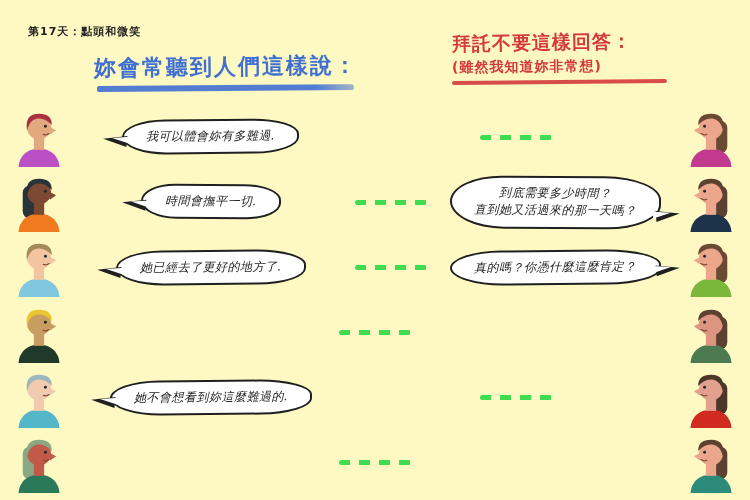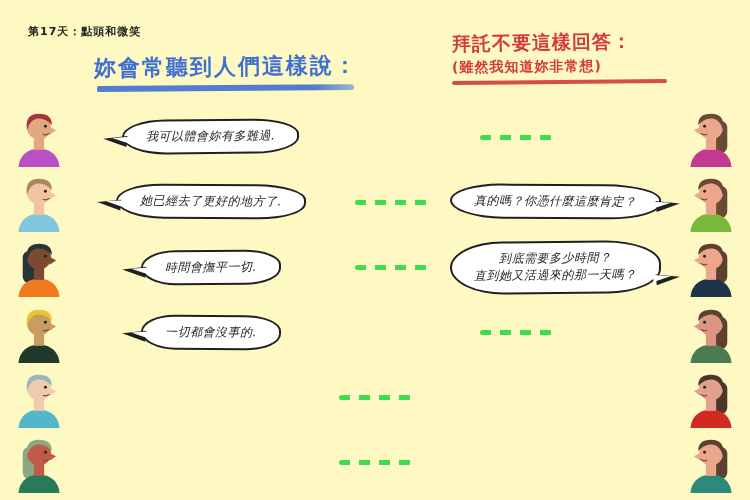--- a/index.html
+++ b/index.html
@@ -143,42 +143,20 @@
           <div class="dashes"></div>
         </div>
       <div class="face right" title="woman-teal-headband-magenta-top" style="--hair: #6b4a33; --skin: #eba68b; --shirt: #c23a8f; --hairback: #6b4a33;">
           <svg>
             <use href="#bust"></use>
           </svg>
         </div>
     </div>
 
     <div class="row">
-      <div class="face left" title="man-light-brown-hair-striped-blue-shirt" style="--hair: #a7885c; --skin: #f2c5a0; --shirt: #7fc6de; --hairback: transparent;">
-          <svg>
-            <use href="#bust"></use>
-          </svg>
-        </div>
-      <div class="bubble-slot">
-          <div class="bubble tl">她已經去了更好的地方了.</div>
-        </div>
-      <div class="connector">
-          <div class="dashes"></div>
-        </div>
-      <div class="bubble-slot right-slot">
-          <div class="bubble tr">真的嗎？你憑什麼這麼肯定？</div>
-        </div>
-      <div class="face right" title="woman-brown-ponytail-green-top" style="--hair: #6b4a33; --skin: #eba68b; --shirt: #79b83a; --hairback: #6b4a33;">
-          <svg>
-            <use href="#bust"></use>
-          </svg>
-        </div>
-    </div>
-
-    <div class="row">
       <div class="face left" title="woman-black-ponytail-orange-shirt" style="--hair: #28333a; --skin: #7c4a32; --shirt: #f07a1f; --hairback: #28333a;">
           <svg>
             <use href="#bust"></use>
           </svg>
         </div>
       <div class="bubble-slot">
           <div class="bubble tl">時間會撫平一切.</div>
         </div>
       <div class="connector">
           <div class="dashes"></div>
@@ -188,43 +166,65 @@
 直到她又活過來的那一天嗎？</div>
         </div>
       <div class="face right" title="woman-long-brown-hair-navy-top" style="--hair: #5c4130; --skin: #eba68b; --shirt: #1c3349; --hairback: #5c4130;">
           <svg>
             <use href="#bust"></use>
           </svg>
         </div>
     </div>
 
     <div class="row">
+      <div class="face left" title="man-light-brown-hair-striped-blue-shirt" style="--hair: #a7885c; --skin: #f2c5a0; --shirt: #7fc6de; --hairback: transparent;">
+          <svg>
+            <use href="#bust"></use>
+          </svg>
+        </div>
+      <div class="bubble-slot">
+          <div class="bubble tl">她已經去了更好的地方了.</div>
+        </div>
+      <div class="connector">
+          <div class="dashes"></div>
+        </div>
+      <div class="bubble-slot right-slot">
+          <div class="bubble tr">真的嗎？你憑什麼這麼肯定？</div>
+        </div>
+      <div class="face right" title="woman-brown-ponytail-green-top" style="--hair: #6b4a33; --skin: #eba68b; --shirt: #79b83a; --hairback: #6b4a33;">
+          <svg>
+            <use href="#bust"></use>
+          </svg>
+        </div>
+    </div>
+
+    <div class="row">
       <div class="face left" title="person-blonde-hair-pink-glasses-dark-top" style="--hair: #e9c531; --skin: #c79d61; --shirt: #21392a; --hairback: transparent;">
           <svg>
             <use href="#bust"></use>
           </svg>
         </div>
-      <div class="bubble-slot">
-          <div class="bubble tl">一切都會沒事的.</div>
-        </div>
       <div class="connector">
           <div class="dashes"></div>
         </div>
       <div class="face right" title="woman-brown-hair-green-striped-top" style="--hair: #5c4130; --skin: #dd9480; --shirt: #4c7b51; --hairback: #5c4130;">
           <svg>
             <use href="#bust"></use>
           </svg>
         </div>
     </div>
 
     <div class="row">
       <div class="face left" title="elderly-man-balding-gray-teal-turtleneck" style="--hair: #9db6bd; --skin: #f1cbb0; --shirt: #53b6c9; --hairback: transparent;">
           <svg>
             <use href="#bust"></use>
           </svg>
+        </div>
+      <div class="bubble-slot">
+          <div class="bubble tl">她不會想看到妳這麼難過的.</div>
         </div>
       <div class="connector">
           <div class="dashes"></div>
         </div>
       <div class="face right" title="woman-brown-braid-red-top" style="--hair: #4c3628; --skin: #e2a18f; --shirt: #d12a21; --hairback: #4c3628;">
           <svg>
             <use href="#bust"></use>
           </svg>
         </div>
     </div>

